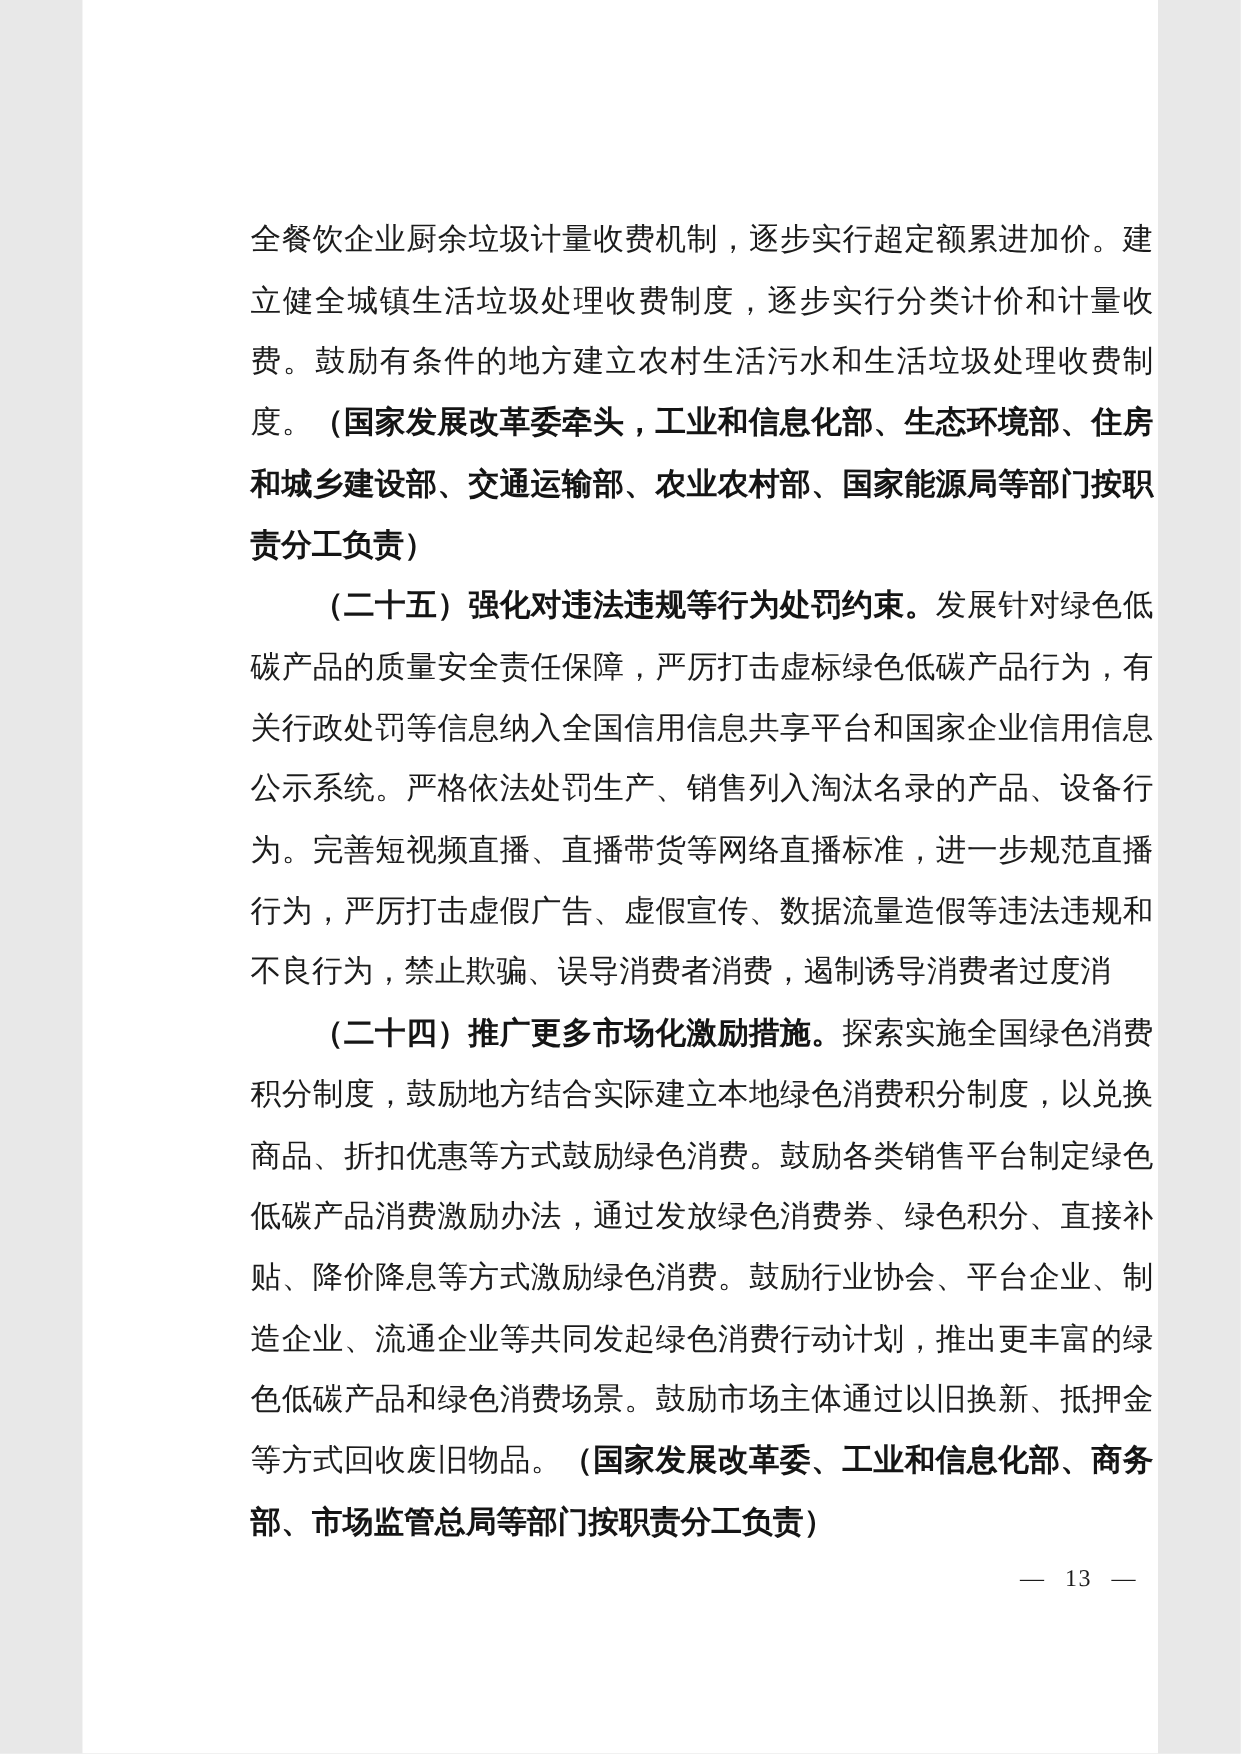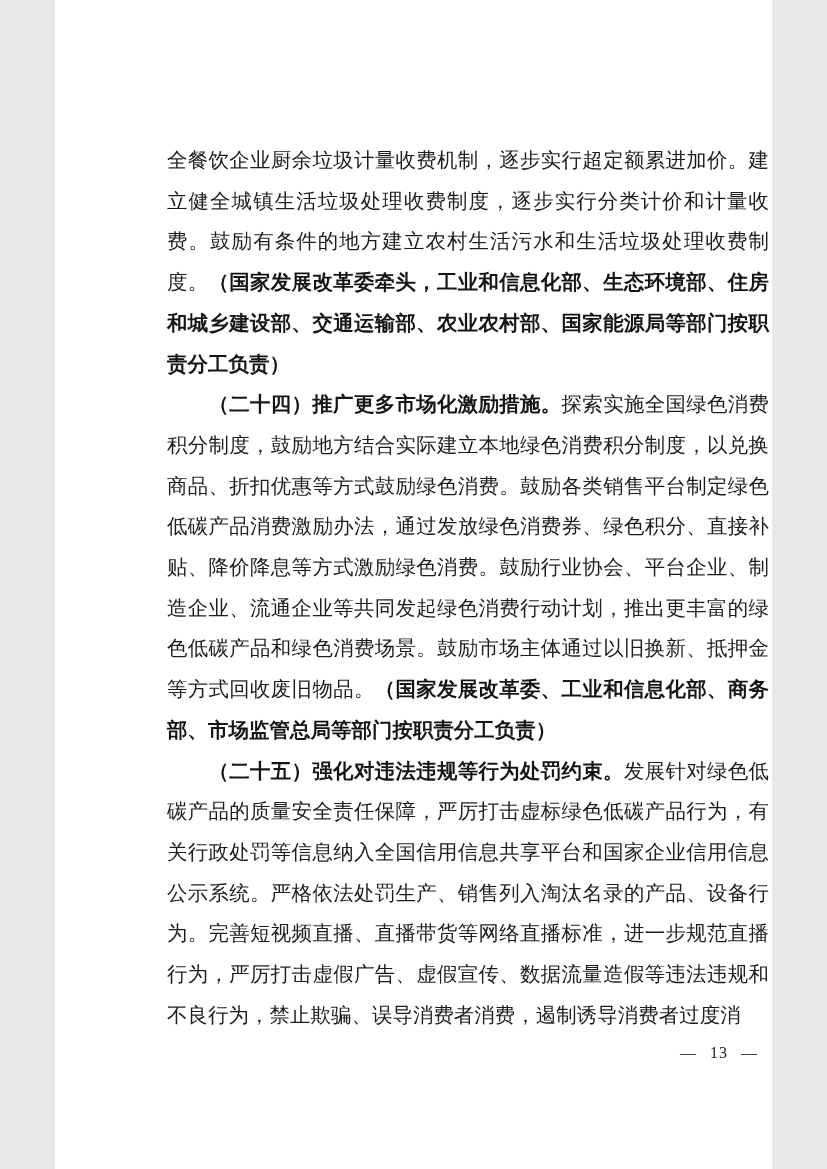--- a/index.html
+++ b/index.html
@@ -44,17 +44,17 @@
     color: #1c1c1c;
     white-space: nowrap;
   }
 </style>
 </head>
 <body>
 
 <div class="page">
   <div class="content">
     <p class="para"><span>全餐饮企业厨余垃圾计量收费机制，逐步实行超定额累进加价。建立健全城镇生活垃圾处理收费制度，逐步实行分类计价和计量收费。鼓励有条件的地方建立农村生活污水和生活垃圾处理收费制度。</span><span class="kai">（国家发展改革委牵头，工业和信息化部、生态环境部、住房和城乡建设部、交通运输部、农业农村部、国家能源局等部门按职责分工负责）</span></p>
+    <p class="para indent"><span class="kai">（二十五）强化对违法违规等行为处罚约束。</span><span>发展针对绿色低碳产品的质量安全责任保障，严厉打击虚标绿色低碳产品行为，有关行政处罚等信息纳入全国信用信息共享平台和国家企业信用信息公示系统。严格依法处罚生产、销售列入淘汰名录的产品、设备行为。完善短视频直播、直播带货等网络直播标准，进一步规范直播行为，严厉打击虚假广告、虚假宣传、数据流量造假等违法违规和不良行为，禁止欺骗、误导消费者消费，遏制诱导消费者过度消</span></p>
     <p class="para indent"><span class="kai">（二十四）推广更多市场化激励措施。</span><span>探索实施全国绿色消费积分制度，鼓励地方结合实际建立本地绿色消费积分制度，以兑换商品、折扣优惠等方式鼓励绿色消费。鼓励各类销售平台制定绿色低碳产品消费激励办法，通过发放绿色消费券、绿色积分、直接补贴、降价降息等方式激励绿色消费。鼓励行业协会、平台企业、制造企业、流通企业等共同发起绿色消费行动计划，推出更丰富的绿色低碳产品和绿色消费场景。鼓励市场主体通过以旧换新、抵押金等方式回收废旧物品。</span><span class="kai">（国家发展改革委、工业和信息化部、商务部、市场监管总局等部门按职责分工负责）</span></p>
-    <p class="para indent"><span class="kai">（二十五）强化对违法违规等行为处罚约束。</span><span>发展针对绿色低碳产品的质量安全责任保障，严厉打击虚标绿色低碳产品行为，有关行政处罚等信息纳入全国信用信息共享平台和国家企业信用信息公示系统。严格依法处罚生产、销售列入淘汰名录的产品、设备行为。完善短视频直播、直播带货等网络直播标准，进一步规范直播行为，严厉打击虚假广告、虚假宣传、数据流量造假等违法违规和不良行为，禁止欺骗、误导消费者消费，遏制诱导消费者过度消</span></p>
   </div>
   <div class="footer">— 13 —</div>
 </div>
 
 </body></html>

